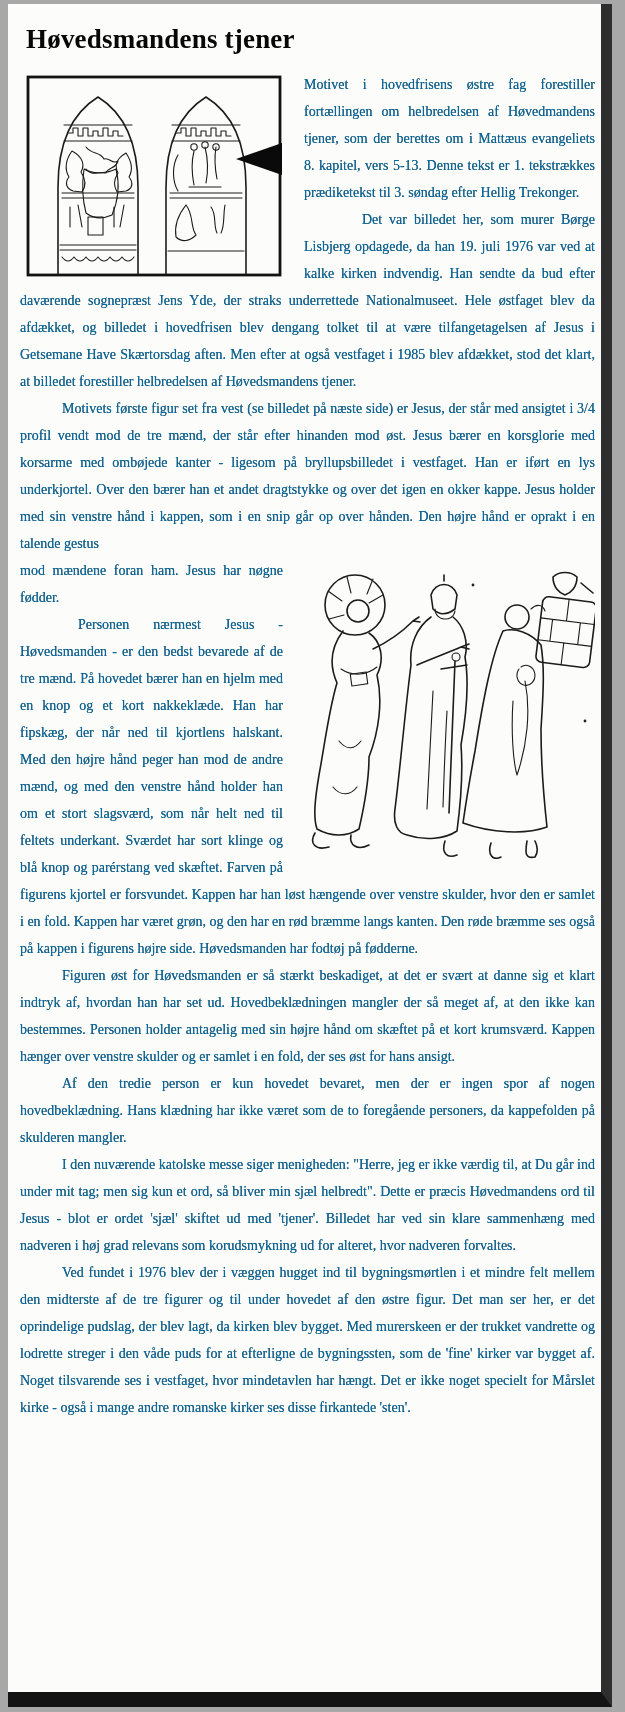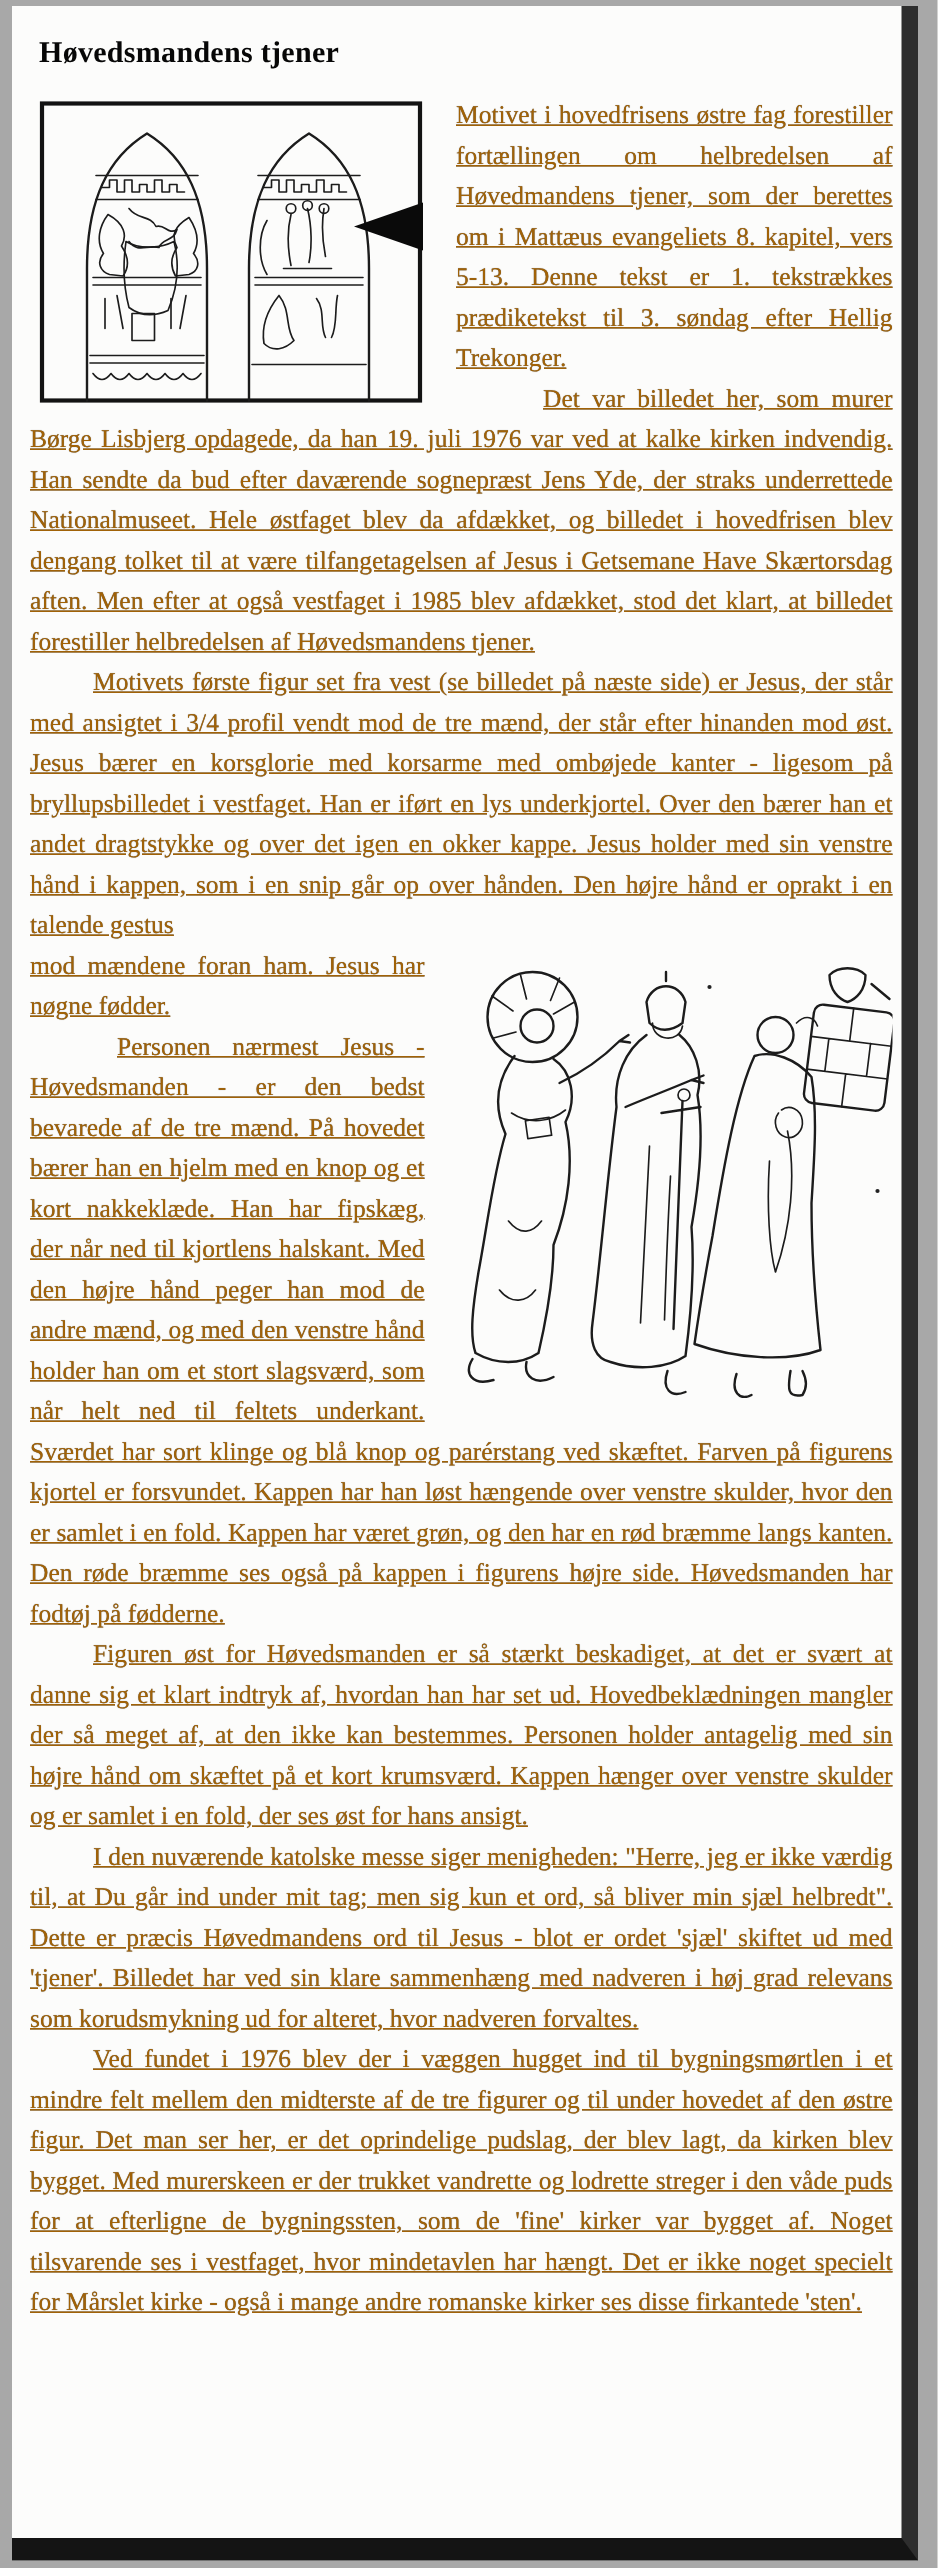--- a/index.html
+++ b/index.html
@@ -12,29 +12,28 @@
   .page{
     position:absolute;left:8px;top:4px;
     width:604px;height:1703px;
     box-sizing:border-box;
     background:#fcfcfb;
     border-right:11px solid #2e2e2e;
     border-bottom:15px solid #141414;
     padding:6px 6px 0 12px;
   }
   .title{
-    font-size:20px;font-weight:bold;color:#070707;
+    font-size:27px;font-weight:bold;color:#070707;
     margin:14px 0 16px 6px;letter-spacing:.2px;
   }
   p{
     margin:0;
-    font-size:17px;line-height:27px;color:#a16207;
+    font-size:14px;line-height:27px;color:#0369a1;
     text-align:justify;
     text-shadow:0 0 .5px rgba(0,0,0,.65);
-    text-decoration:underline;
   }
   .ind{text-indent:42px}
   .ind-lg{text-indent:58px}
   .fig1{float:left;width:266px;height:204px;margin:4px 12px 8px 6px}
   .fig2{float:right;width:300px;height:298px;margin:4px 0 2px 12px}
   svg .ink{fill:none;stroke:#1c1c1c;stroke-width:1.6;stroke-linecap:round;stroke-linejoin:round}
   svg .thin{stroke-width:1.1}
   svg .frame{stroke-width:2.8;stroke:#131313;fill:none}
 </style>
 </head>
@@ -118,16 +117,17 @@
       </g>
       <path class="ink" d="M258,16 C264,10 276,10 282,16 C282,26 276,32 270,34 C264,32 258,26 258,16 Z M286,22 L298,32"></path>
       <circle cx="178" cy="24" r="1.4" fill="#222"></circle>
       <circle cx="290" cy="160" r="1.4" fill="#222"></circle>
     </svg>
   </div>
 
   <p>mod mændene foran ham. Jesus har nøgne fødder.</p>
   <p class="ind-lg">Personen nærmest Jesus - Høvedsmanden - er den bedst bevarede af de tre mænd. På hovedet bærer han en hjelm med en knop og et kort nakkeklæde. Han har fipskæg, der når ned til kjortlens halskant. Med den højre hånd peger han mod de andre mænd, og med den venstre hånd holder han om et stort slagsværd, som når helt ned til feltets underkant. Sværdet har sort klinge og blå knop og parérstang ved skæftet. Farven på figurens kjortel er forsvundet. Kappen har han løst hængende over venstre skulder, hvor den er samlet i en fold. Kappen har været grøn, og den har en rød bræmme langs kanten. Den røde bræmme ses også på kappen i figurens højre side. Høvedsmanden har fodtøj på fødderne.</p>
   <p class="ind">Figuren øst for Høvedsmanden er så stærkt beskadiget, at det er svært at danne sig et klart indtryk af, hvordan han har set ud. Hovedbeklædningen mangler der så meget af, at den ikke kan bestemmes. Personen holder antagelig med sin højre hånd om skæftet på et kort krumsværd. Kappen hænger over venstre skulder og er samlet i en fold, der ses øst for hans ansigt.</p>
+  <p class="ind">Af den tredie person er kun hovedet bevaret, men der er ingen spor af nogen hovedbeklædning. Hans klædning har ikke været som de to foregående personers, da kappefolden på skulderen mangler.</p>
   <p class="ind">I den nuværende katolske messe siger menigheden: "Herre, jeg er ikke værdig til, at Du går ind under mit tag; men sig kun et ord, så bliver min sjæl helbredt". Dette er præcis Høvedmandens ord til Jesus - blot er ordet 'sjæl' skiftet ud med 'tjener'. Billedet har ved sin klare sammenhæng med nadveren i høj grad relevans som korudsmykning ud for alteret, hvor nadveren forvaltes.</p>
   <p class="ind">Ved fundet i 1976 blev der i væggen hugget ind til bygningsmørtlen i et mindre felt mellem den midterste af de tre figurer og til under hovedet af den østre figur. Det man ser her, er det oprindelige pudslag, der blev lagt, da kirken blev bygget. Med murerskeen er der trukket vandrette og lodrette streger i den våde puds for at efterligne de bygningssten, som de 'fine' kirker var bygget af. Noget tilsvarende ses i vestfaget, hvor mindetavlen har hængt. Det er ikke noget specielt for Mårslet kirke - også i mange andre romanske kirker ses disse firkantede 'sten'.</p>
 
 </div>
 
 </body></html>

